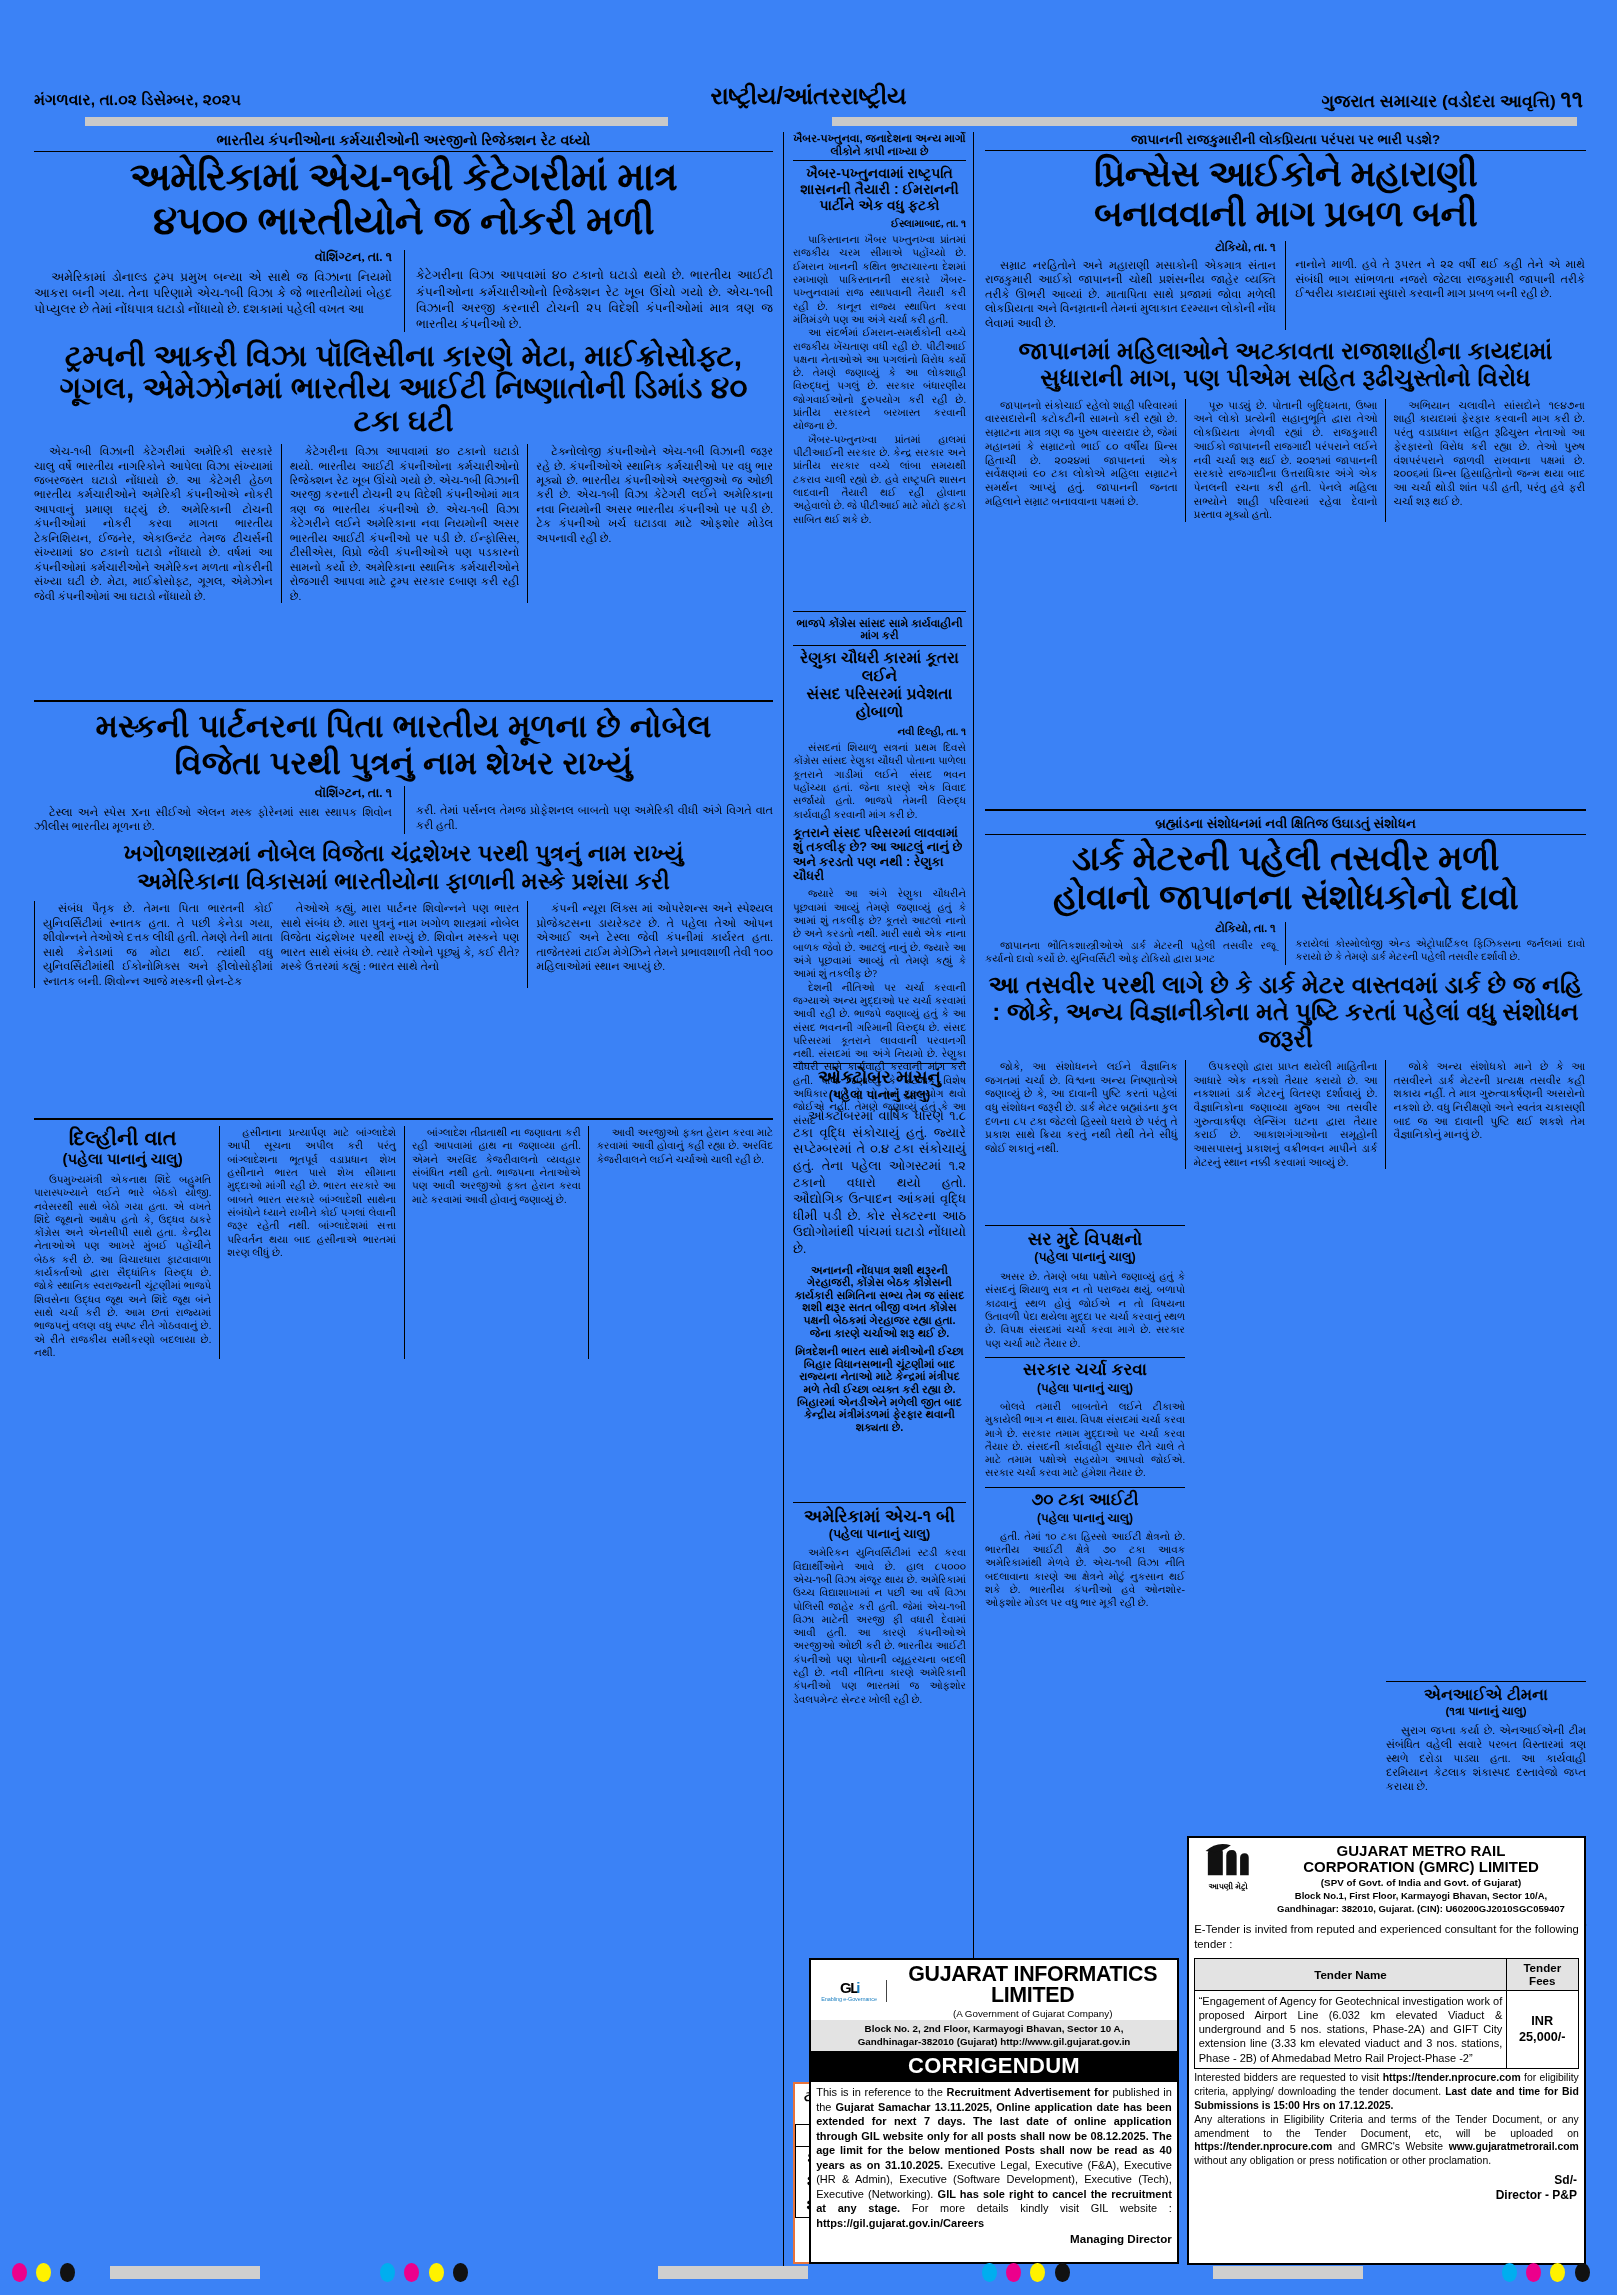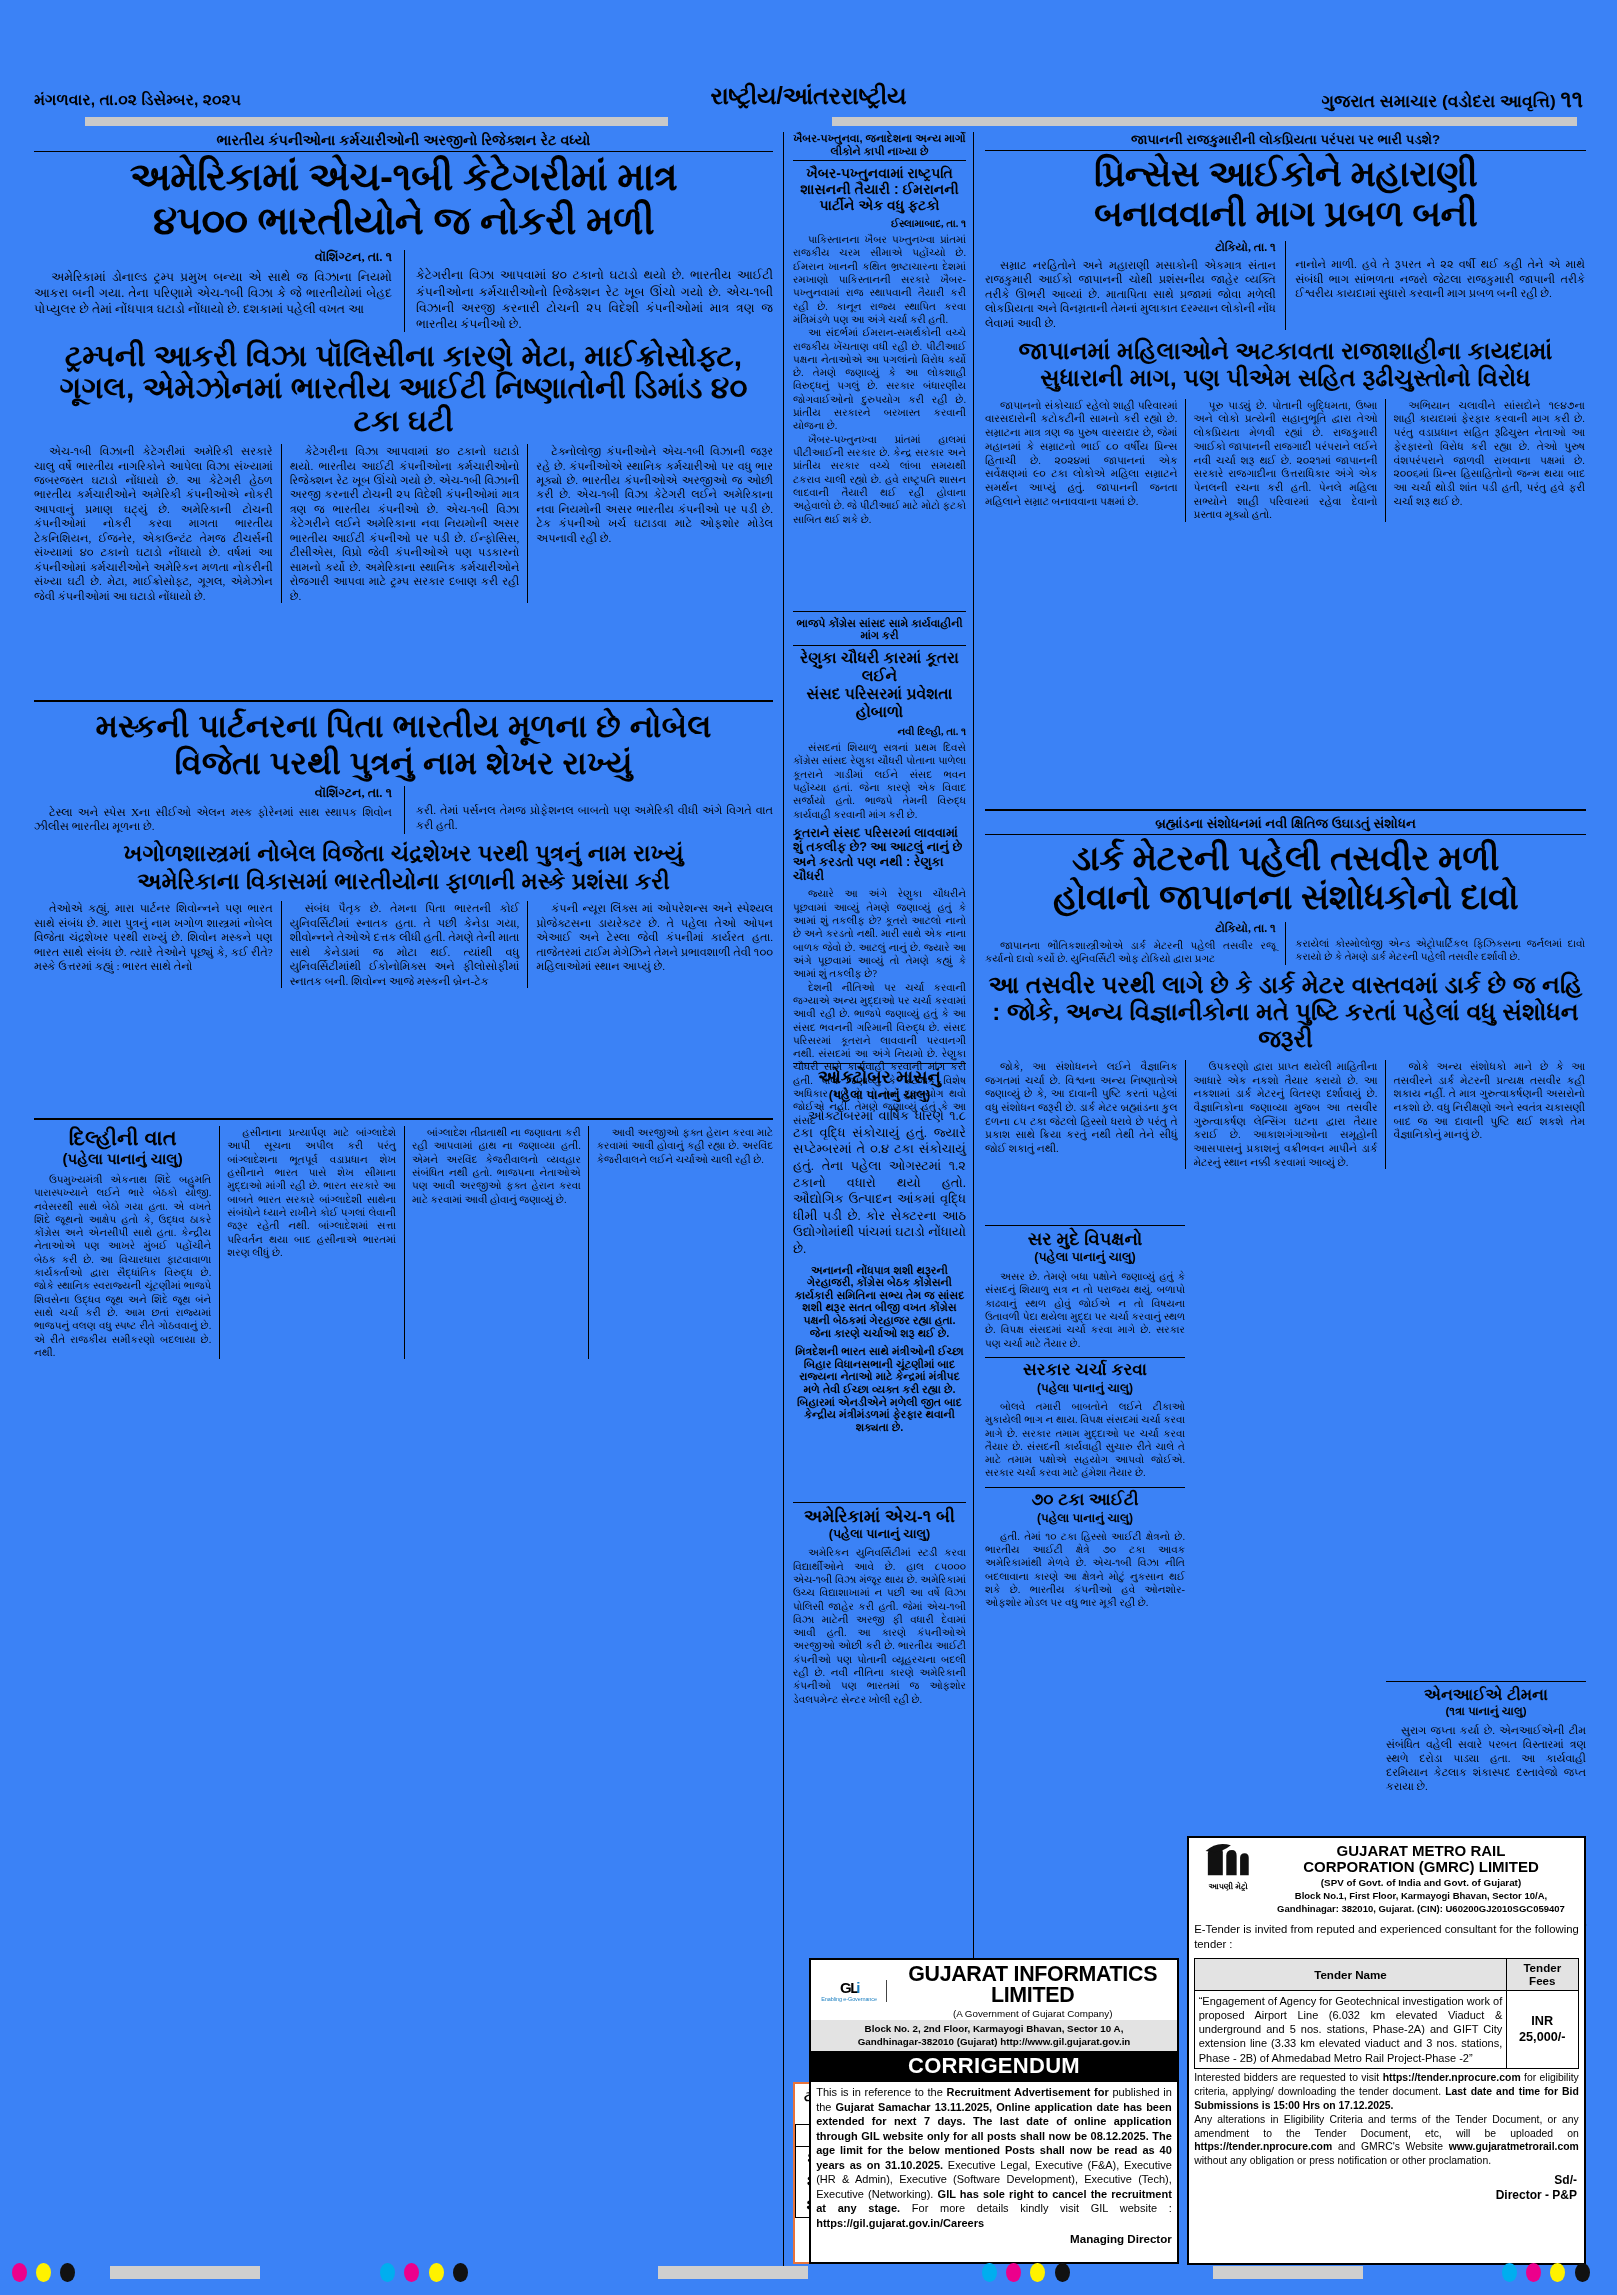--- a/index.html
+++ b/index.html
@@ -271,28 +271,28 @@
         <div class="body-sm" style="margin-top:17.3px;">
             <p style="text-indent:0">કરી. તેમાં પર્સનલ તેમજ પ્રોફેશનલ બાબતો પણ અમેરિકી વીધી અંગે વિગતે વાત કરી હતી.</p>
           </div>
       </div>
     </div>
 
     <div class="head-md" style="margin-top:7px;font-size:23px;">ખગોળશાસ્ત્રમાં નોબેલ વિજેતા ચંદ્રશેખર પરથી પુત્રનું નામ રાખ્યું</div>
     <div class="head-md" style="margin-top:2.3px;font-size:23px;">અમેરિકાના વિકાસમાં ભારતીયોના ફાળાની મસ્કે પ્રશંસા કરી</div>
 
     <div class="colwrap" style="margin-top:7px;">
+      <div class="col vdiv" style="width:247px;padding:0 8px;">
+        <div class="body-sm">
+            <p>સંબંધ પૈતૃક છે. તેમના પિતા ભારતની કોઈ યુનિવર્સિટીમાં સ્નાતક હતા. તે પછી કેનેડા ગયા, શીવોન્નને તેઓએ દત્તક લીધી હતી. તેમણે તેની માતા સાથે કેનેડામાં જ મોટા થઈ. ત્યાંથી વધુ યુનિવર્સિટીમાંથી ઈકોનોમિક્સ અને ફીલોસોફીમાં સ્નાતક બની. શિવોન્ન આજે મસ્કની બ્રેન-ટેક</p>
+          </div>
+      </div>
       <div class="col" style="width:247px;padding-right:8px;">
         <div class="body-sm">
             <p>તેઓએ કહ્યું, મારા પાર્ટનર શિવોન્નને પણ ભારત સાથે સંબંધ છે. મારા પુત્રનું નામ ખગોળ શાસ્ત્રમાં નોબેલ વિજેતા ચંદ્રશેખર પરથી રાખ્યું છે. શિવોન મસ્કને પણ ભારત સાથે સંબંધ છે. ત્યારે તેઓને પૂછ્યું કે, કઈ રીતે? મસ્કે ઉત્તરમાં કહ્યું : ભારત સાથે તેનો</p>
-          </div>
-      </div>
-      <div class="col vdiv" style="width:247px;padding:0 8px;">
-        <div class="body-sm">
-            <p>સંબંધ પૈતૃક છે. તેમના પિતા ભારતની કોઈ યુનિવર્સિટીમાં સ્નાતક હતા. તે પછી કેનેડા ગયા, શીવોન્નને તેઓએ દત્તક લીધી હતી. તેમણે તેની માતા સાથે કેનેડામાં જ મોટા થઈ. ત્યાંથી વધુ યુનિવર્સિટીમાંથી ઈકોનોમિક્સ અને ફીલોસોફીમાં સ્નાતક બની. શિવોન્ન આજે મસ્કની બ્રેન-ટેક</p>
           </div>
       </div>
       <div class="col vdiv" style="width:246px;padding-left:8px;">
         <div class="body-sm">
             <p>કંપની ન્યૂરા લિંક્સ માં ઓપરેશન્સ અને સ્પેશ્યલ પ્રોજેક્ટસના ડાયરેક્ટર છે. તે પહેલા તેઓ ઓપન એઆઈ અને ટેસ્લા જેવી કંપનીમાં કાર્યરત હતા. તાજેતરમાં ટાઈમ મેગેઝિને તેમને પ્રભાવશાળી તેવી ૧૦૦ મહિલાઓમાં સ્થાન આપ્યું છે.</p>
           </div>
       </div>
     </div>
   </div>
 

